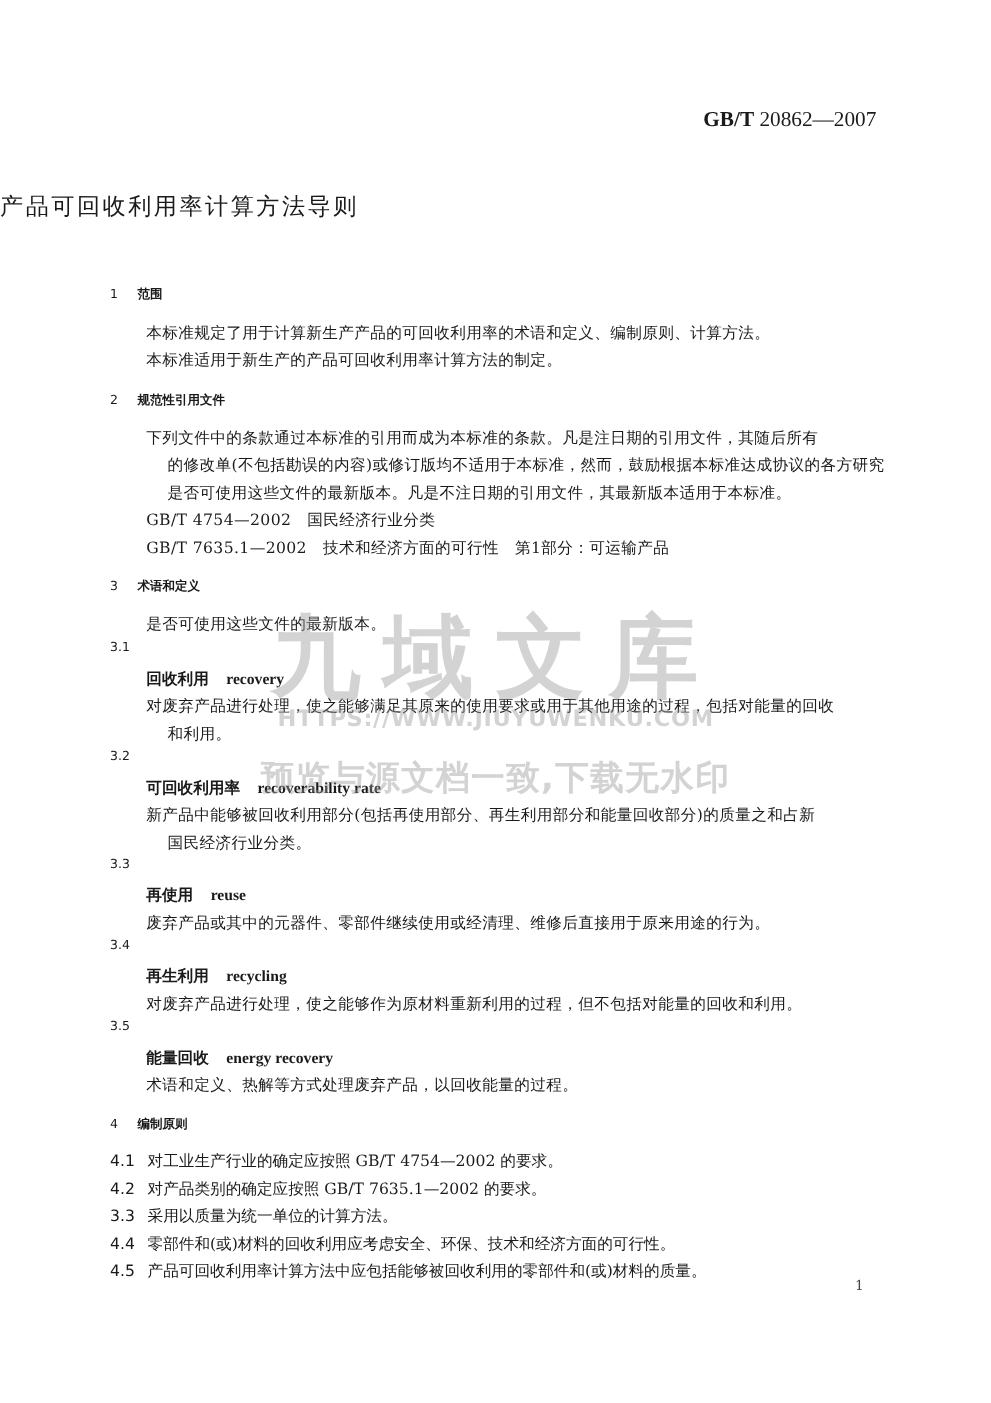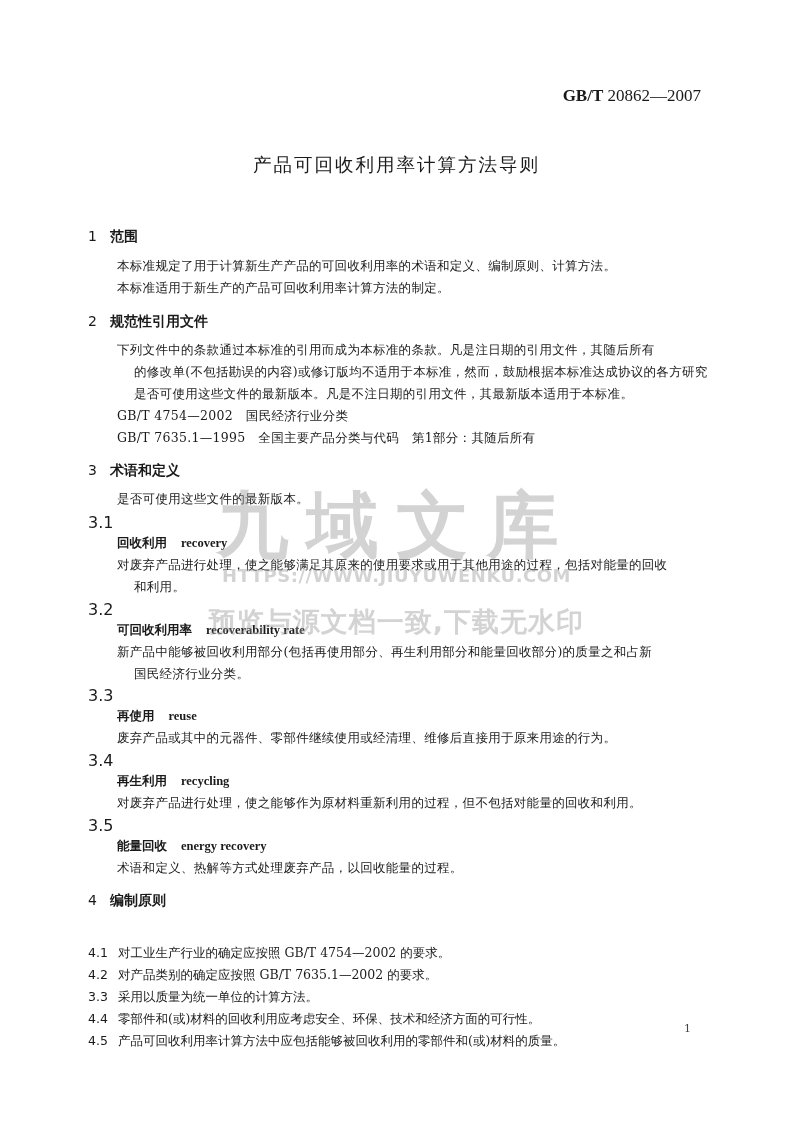--- a/index.html
+++ b/index.html
@@ -1,32 +1,32 @@
 <!DOCTYPE html>
 <html><head>
   <meta charset="utf-8">
   <style>
     html, body { margin: 0; padding: 0; background: #ffffff; }
     body { width: 793px; height: 1122px; position: relative; overflow: hidden;
       font-family: "DejaVu Serif", "Liberation Serif", serif; color: #1a1a1a; }
     .abs { position: absolute; white-space: nowrap; }
     .std-no { right: 92px; top: 86px; font-size: 17px; font-family: "Liberation Serif", serif; }
     .std-no b { font-weight: bold; }
-    .title { left: 0; width: 793px; text-align: center; top: 152px; font-size: 18.5px;
+    .title { left: 0; width: 793px; text-align: left; top: 152px; font-size: 18.5px;
       font-family: "DejaVu Sans", sans-serif; letter-spacing: 2px; font-weight: 500; }
-    .h1 { font-family: "DejaVu Sans", sans-serif; font-size: 14px; font-weight: bold; left: 88px; }
+    .h1 { font-family: "DejaVu Sans", sans-serif; font-size: 10px; font-weight: bold; left: 88px; }
     .h1 .num { font-weight: normal; display: inline-block; width: 22px; }
     .p { font-size: 12.5px; letter-spacing: 0.3px; }
     .ind { left: 117px; }
     .flush { left: 88px; padding-left: 46px; }
-    .clause { font-family: "DejaVu Sans", sans-serif; font-size: 16px; left: 88px; }
+    .clause { font-family: "DejaVu Sans", sans-serif; font-size: 10px; left: 88px; }
     .term { left: 117px; font-family: "DejaVu Sans", sans-serif; font-size: 12.5px; font-weight: bold; }
     .term .en { font-family: "Liberation Serif", serif; font-weight: bold; margin-left: 14px; text-align: center; }
     .item { left: 88px; font-size: 12.5px; }
-    .item .n { font-family: "DejaVu Sans", sans-serif; display: inline-block; width: 30px; margin-top: 24px; }
+    .item .n { font-family: "DejaVu Sans", sans-serif; display: inline-block; width: 30px; }
     .pageno { right: 102px; top: 1022px; font-size: 11px; color: #444; }
     .wm { left: 0; width: 793px; text-align: center; color: rgba(150,150,150,0.42);
       font-family: "DejaVu Sans", sans-serif; font-weight: bold; pointer-events: none; }
     .wm1 { top: 478px; font-size: 72px; letter-spacing: 18px; }
     .wm2 { top: 565px; font-size: 18px; letter-spacing: 0.5px; }
     .wm3 { top: 604px; font-size: 27px; letter-spacing: 1px; }
   </style>
 </head>
 <body>
 
@@ -36,21 +36,21 @@
 
 <div class="abs h1" style="top:228px"><span class="num">1</span><span>范围</span></div>
 <div class="abs p ind" style="top:258px">本标准规定了用于计算新生产产品的可回收利用率的术语和定义、编制原则、计算方法。</div>
 <div class="abs p ind" style="top:280px">本标准适用于新生产的产品可回收利用率计算方法的制定。</div>
 
 <div class="abs h1" style="top:313px"><span class="num">2</span><span>规范性引用文件</span></div>
 <div class="abs p ind" style="top:342px">下列文件中的条款通过本标准的引用而成为本标准的条款。凡是注日期的引用文件，其随后所有</div>
 <div class="abs p flush" style="top:364px">的修改单(不包括勘误的内容)或修订版均不适用于本标准，然而，鼓励根据本标准达成协议的各方研究</div>
 <div class="abs p flush" style="top:386px">是否可使用这些文件的最新版本。凡是不注日期的引用文件，其最新版本适用于本标准。</div>
 <div class="abs p ind" style="top:408px"><span>GB/T 4754—2002</span>　<span>国民经济行业分类</span></div>
-<div class="abs p ind" style="top:430px"><span>GB/T 7635.1—1995</span>　<span>全国主要产品分类与代码　第1部分：其随后所有</span></div>
+<div class="abs p ind" style="top:430px"><span>GB/T 7635.1—2002</span>　<span>技术和经济方面的可行性　第1部分：可运输产品</span></div>
 
 <div class="abs h1" style="top:462px"><span class="num">3</span><span>术语和定义</span></div>
 <div class="abs p ind" style="top:491px">是否可使用这些文件的最新版本。</div>
 
 <div class="abs clause" style="top:513px">3.1</div>
 <div class="abs term" style="top:535px"><span>回收利用</span><span class="en">recovery</span></div>
 <div class="abs p ind" style="top:557px">对废弃产品进行处理，使之能够满足其原来的使用要求或用于其他用途的过程，包括对能量的回收</div>
 <div class="abs p flush" style="top:579px">和利用。</div>
 
 <div class="abs clause" style="top:600px">3.2</div>

